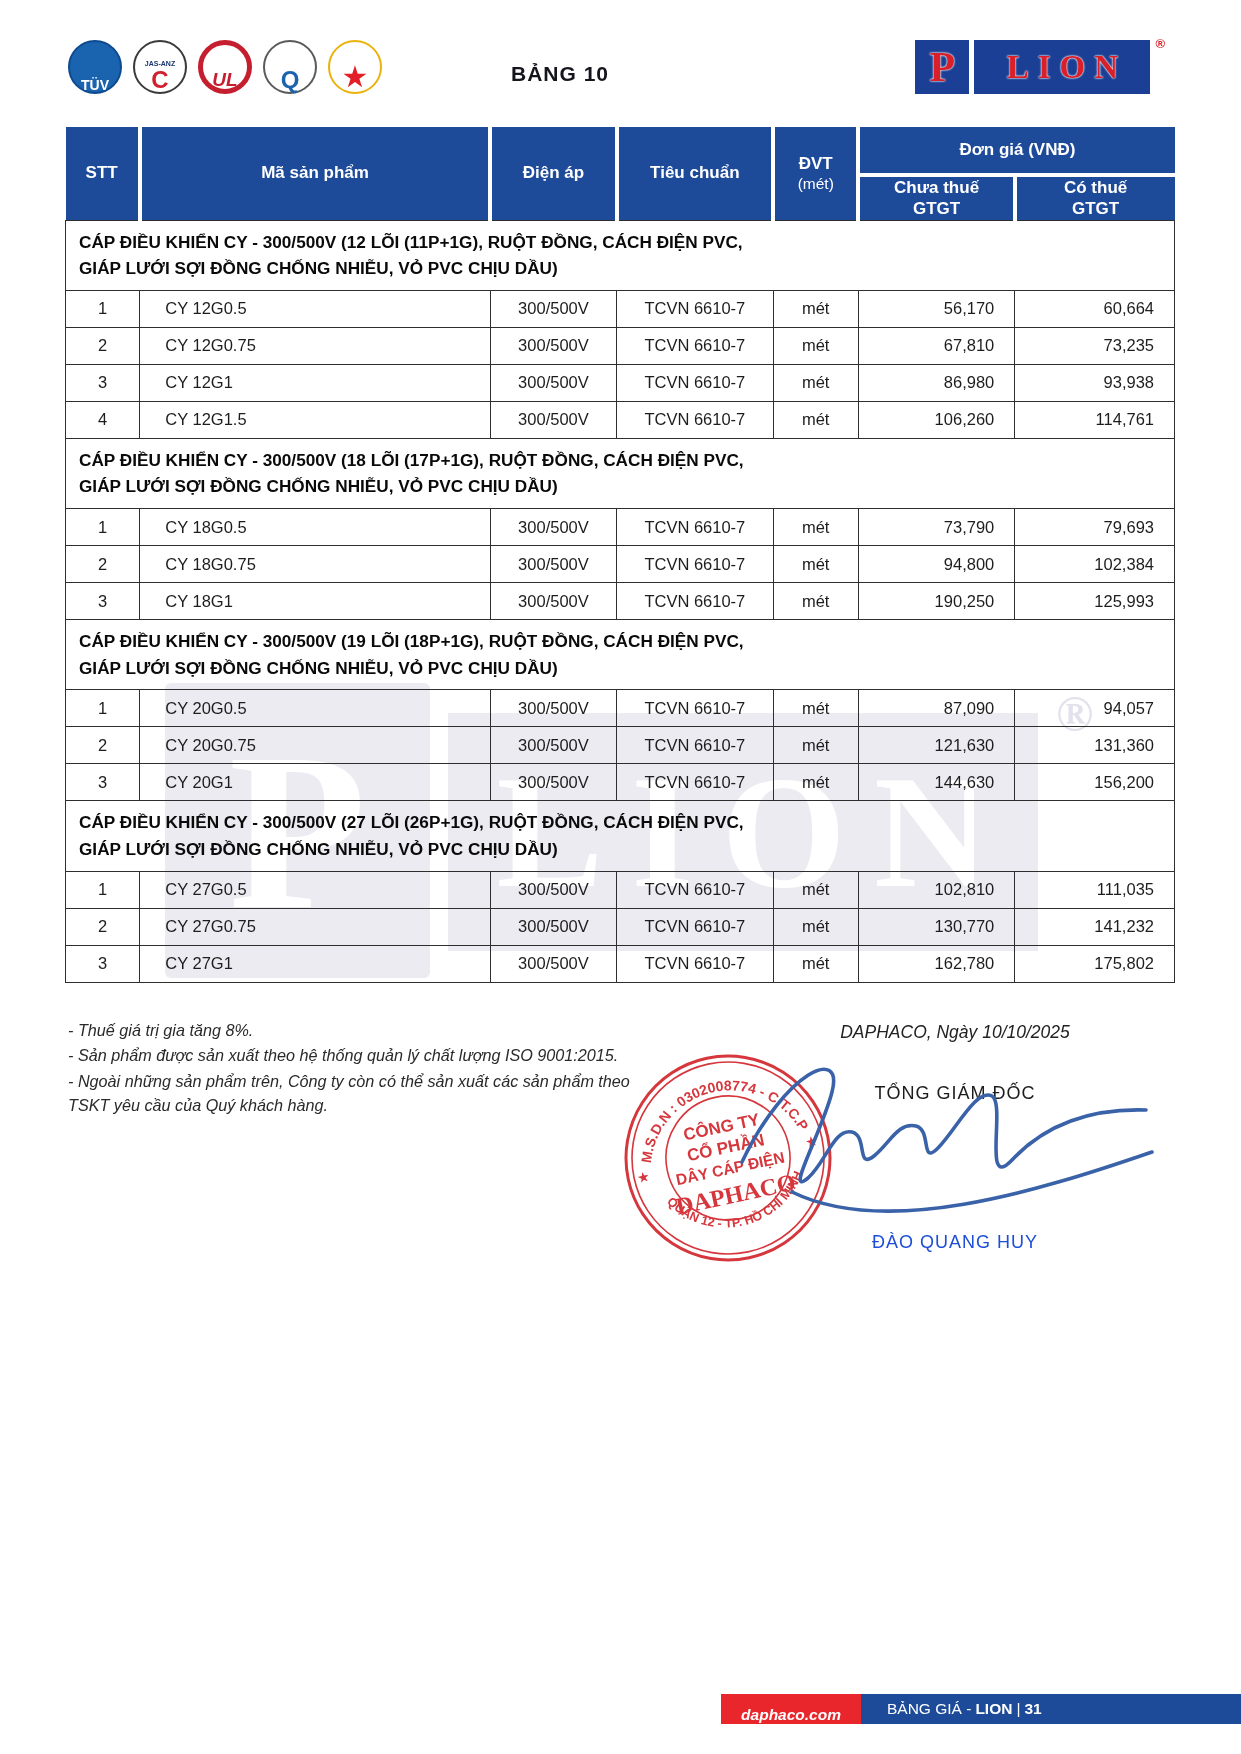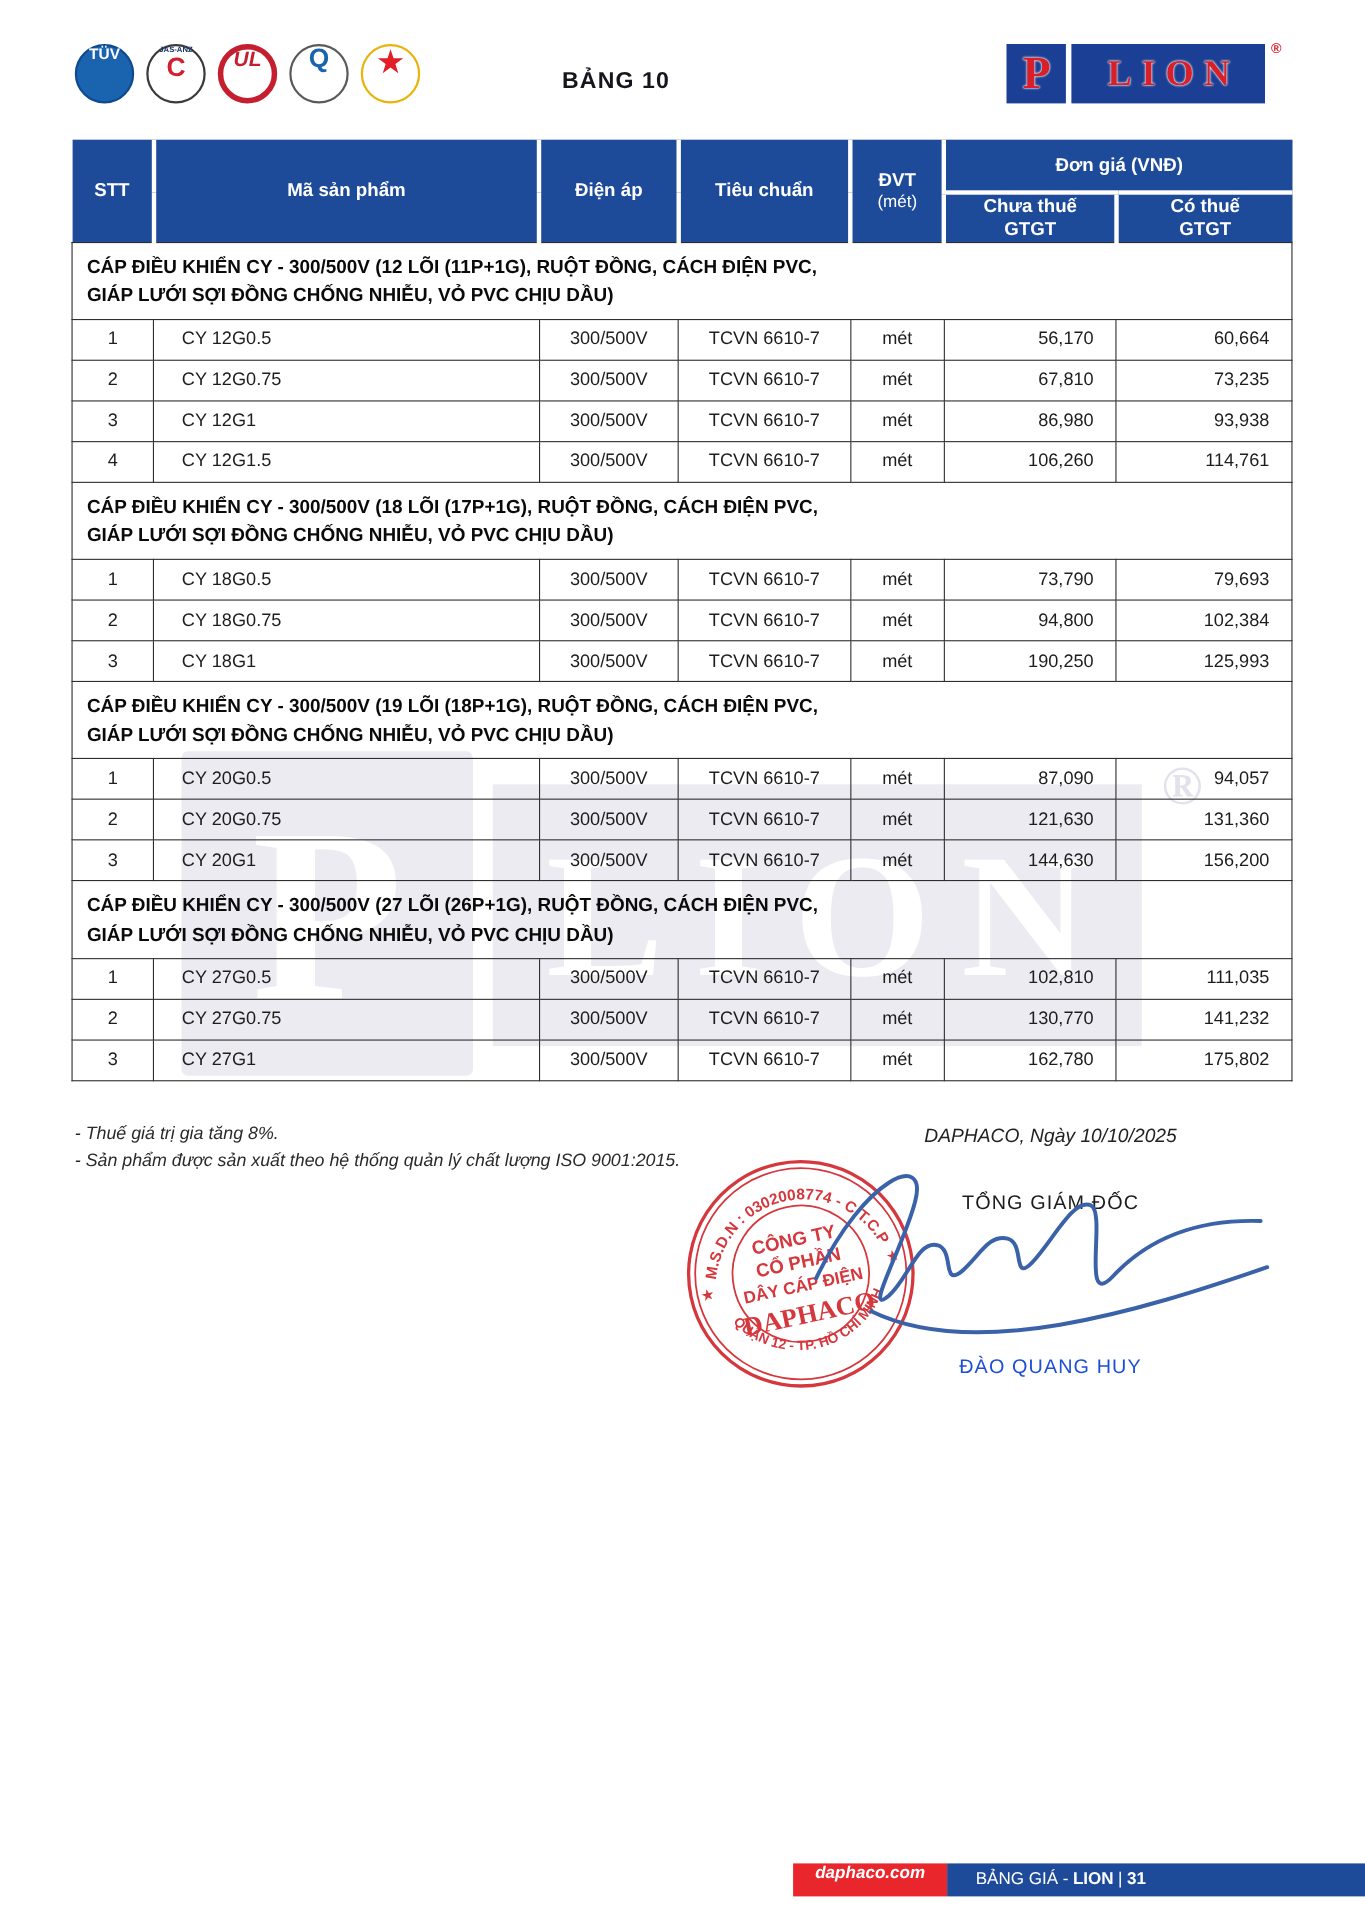--- a/index.html
+++ b/index.html
@@ -6,21 +6,21 @@
   * { margin:0; padding:0; box-sizing:border-box; }
   body { background:#9a9a9a; font-family:"Liberation Sans", sans-serif; }
   .page {
     position:relative; width:1241px; height:1754px; margin:0 auto;
     background:#ffffff; overflow:hidden;
   }
 
   
   .badges { position:absolute; left:68px; top:40px; display:flex; gap:11px; }
   .badge { width:54px; height:54px; border-radius:50%; display:flex; flex-direction:column;
-           align-items:center; justify-content:flex-start; line-height:1; position:relative; }
+           align-items:center; justify-content:flex-end; line-height:1; position:relative; }
   .badge-tuv  { background:#1a63ae; border:2px solid #0d4a8f; color:#fff; font-weight:bold; font-size:14px; }
   .badge-jas  { border:2px solid #3a3a3a; color:#d21f2f; font-weight:bold; font-size:24px; background:#fff; }
   .badge-jas .mini { font-size:7px; color:#16366e; font-weight:bold; margin-bottom:1px; }
   .badge-ul   { border:5px solid #c41e2f; color:#c41e2f; font-weight:bold; font-style:italic; font-size:19px; background:#fff; }
   .badge-q    { border:2px solid #5a5a5a; color:#1a63ae; font-weight:bold; font-size:24px; background:#fff; }
   .badge-star { border:2px solid #e9b30c; color:#e21e26; font-size:30px; background:#fff; }
 
   
   .page-title { position:absolute; left:0; top:62px; width:1120px; text-align:center;
                 font-size:21px; font-weight:bold; color:#15151d; letter-spacing:1px; }
@@ -80,21 +80,21 @@
 
   .stamp { position:absolute; left:622px; top:1052px; width:212px; height:212px; transform:rotate(-12deg); }
   .stamp text { font-family:"Liberation Sans", sans-serif; }
   .stamp .serif { font-family:"Liberation Serif", serif; }
 
   .signature { position:absolute; left:726px; top:1040px; width:432px; height:202px; }
 
   
   .footer { position:absolute; top:1694px; right:0; display:flex; height:30px; }
   .footer-site { background:#e8262c; color:#fff; font-style:italic; font-weight:bold; font-size:15.5px;
-                 display:flex; align-items:flex-start; padding:0 20px; }
+                 display:flex; align-items:flex-end; padding:0 20px; }
   .footer-bar { background:#1e4b99; color:#fff; width:380px; display:flex; align-items:center;
                 gap:4px; padding-left:26px; font-size:15.5px; }
   .footer-bar .fb-brand, .footer-bar .fb-page { font-weight:bold; }
 </style>
 </head>
 <body>
 
 <div class="page">
 
   <div class="badges">
@@ -310,20 +310,21 @@
             <td class="c5">162,780</td>
             <td class="c6">175,802</td>
           </tr>
         </tbody>
     </table>
   </div>
 
   <div class="notes">
     <div>- Thuế giá trị gia tăng 8%.</div>
     <div>- Sản phẩm được sản xuất theo hệ thống quản lý chất lượng ISO 9001:2015.</div>
+    <div>- Ngoài những sản phẩm trên, Công ty còn có thể sản xuất các sản phẩm theo TSKT yêu cầu của Quý khách hàng.</div>
   </div>
 
   <div class="sig-date">DAPHACO, Ngày 10/10/2025</div>
   <div class="sig-title">TỔNG GIÁM ĐỐC</div>
 
   <svg class="stamp" viewBox="0 0 212 212">
     <g fill="none" stroke="#d5373d">
       <circle cx="106" cy="106" r="102" stroke-width="3"></circle>
       <circle cx="106" cy="106" r="96" stroke-width="1.6"></circle>
       <circle cx="106" cy="106" r="62" stroke-width="1.6"></circle>

